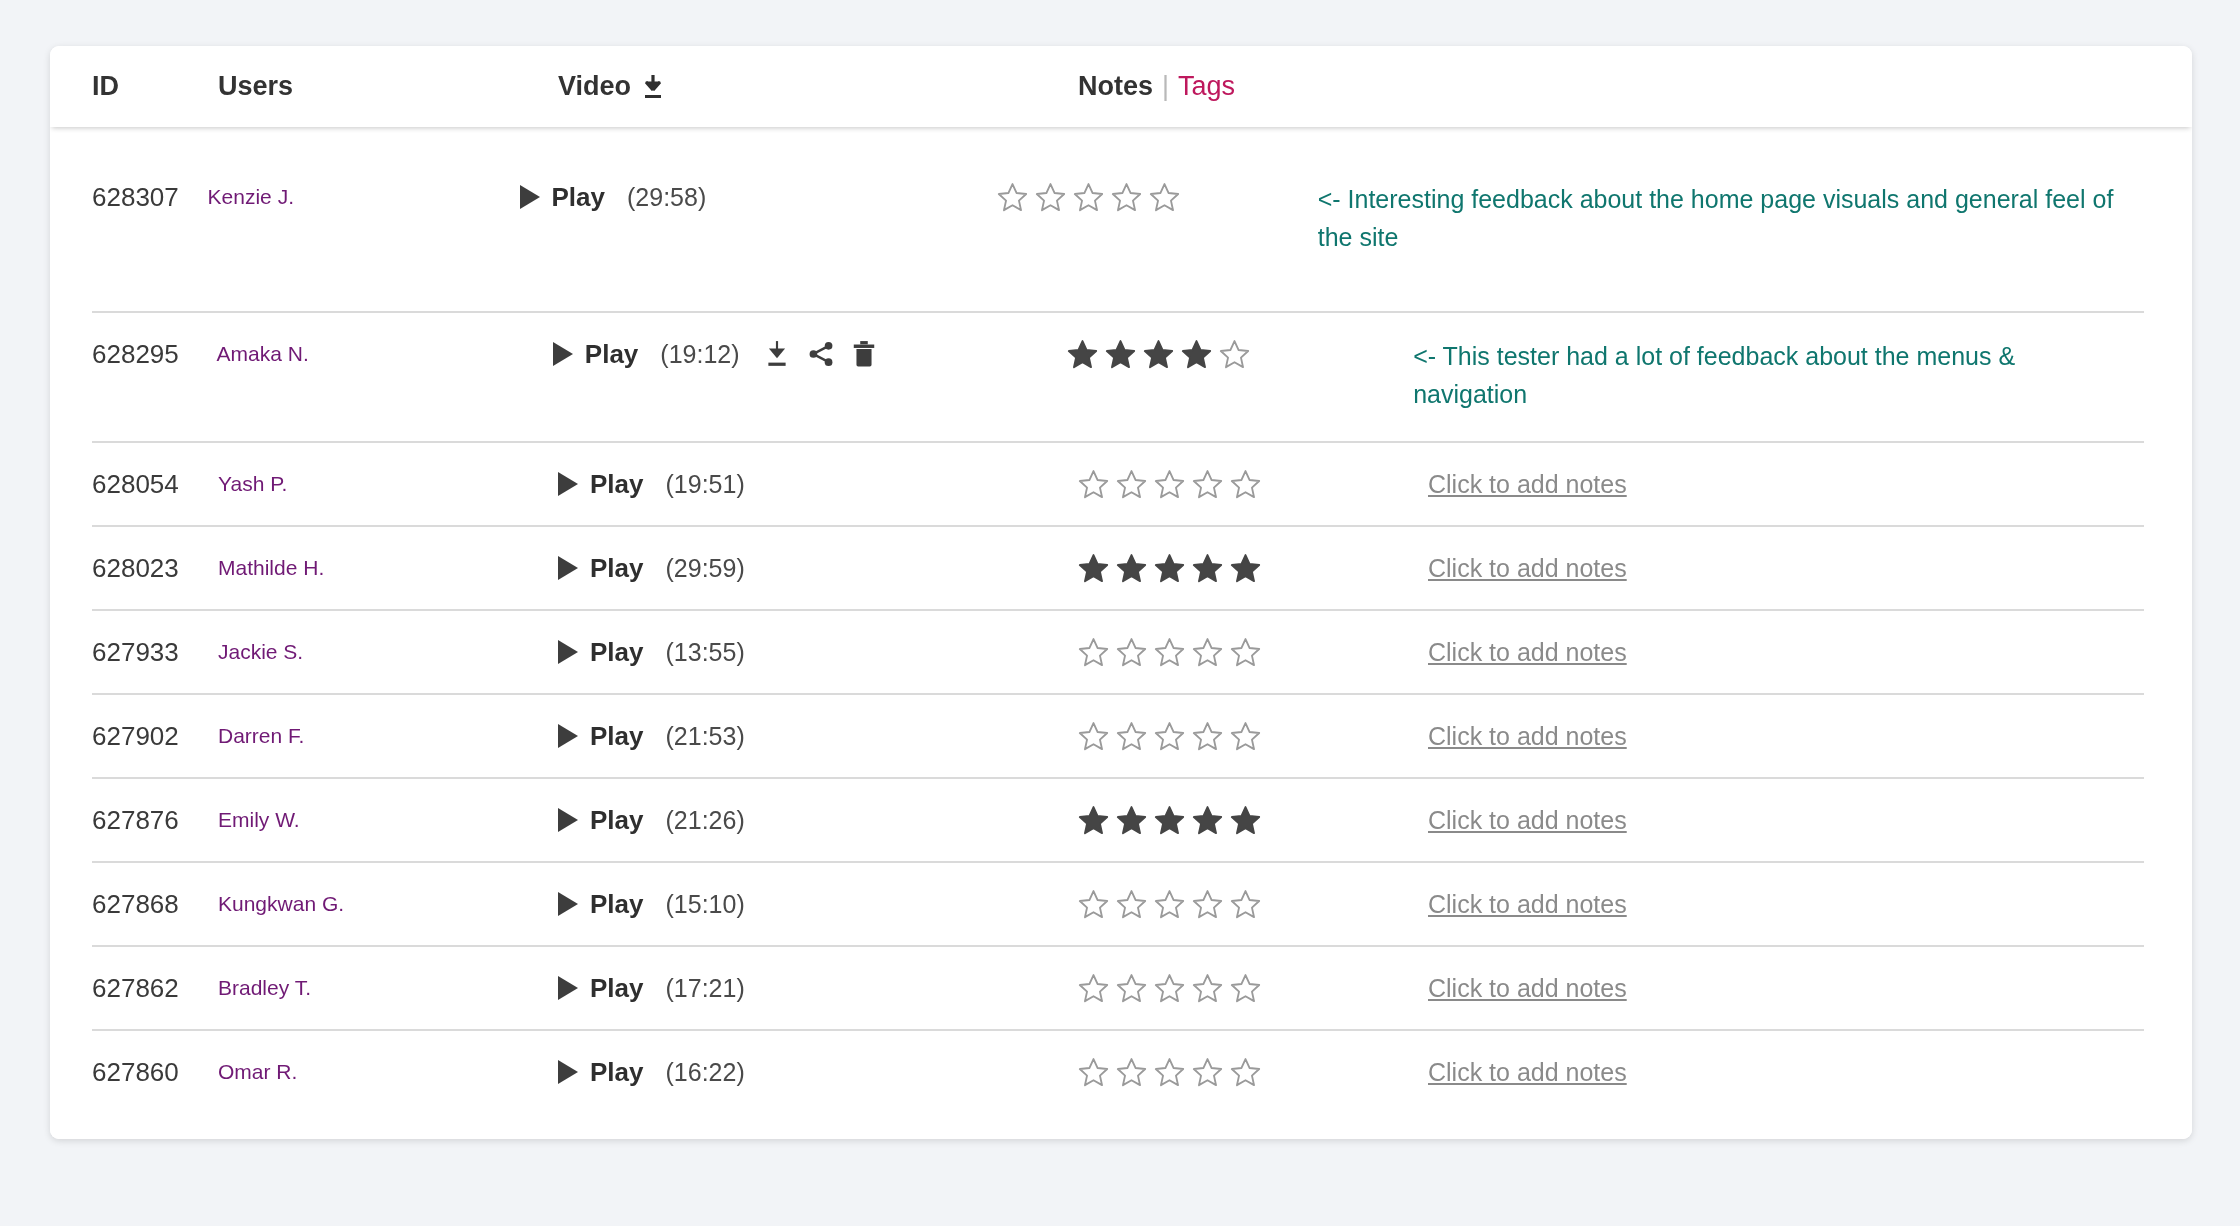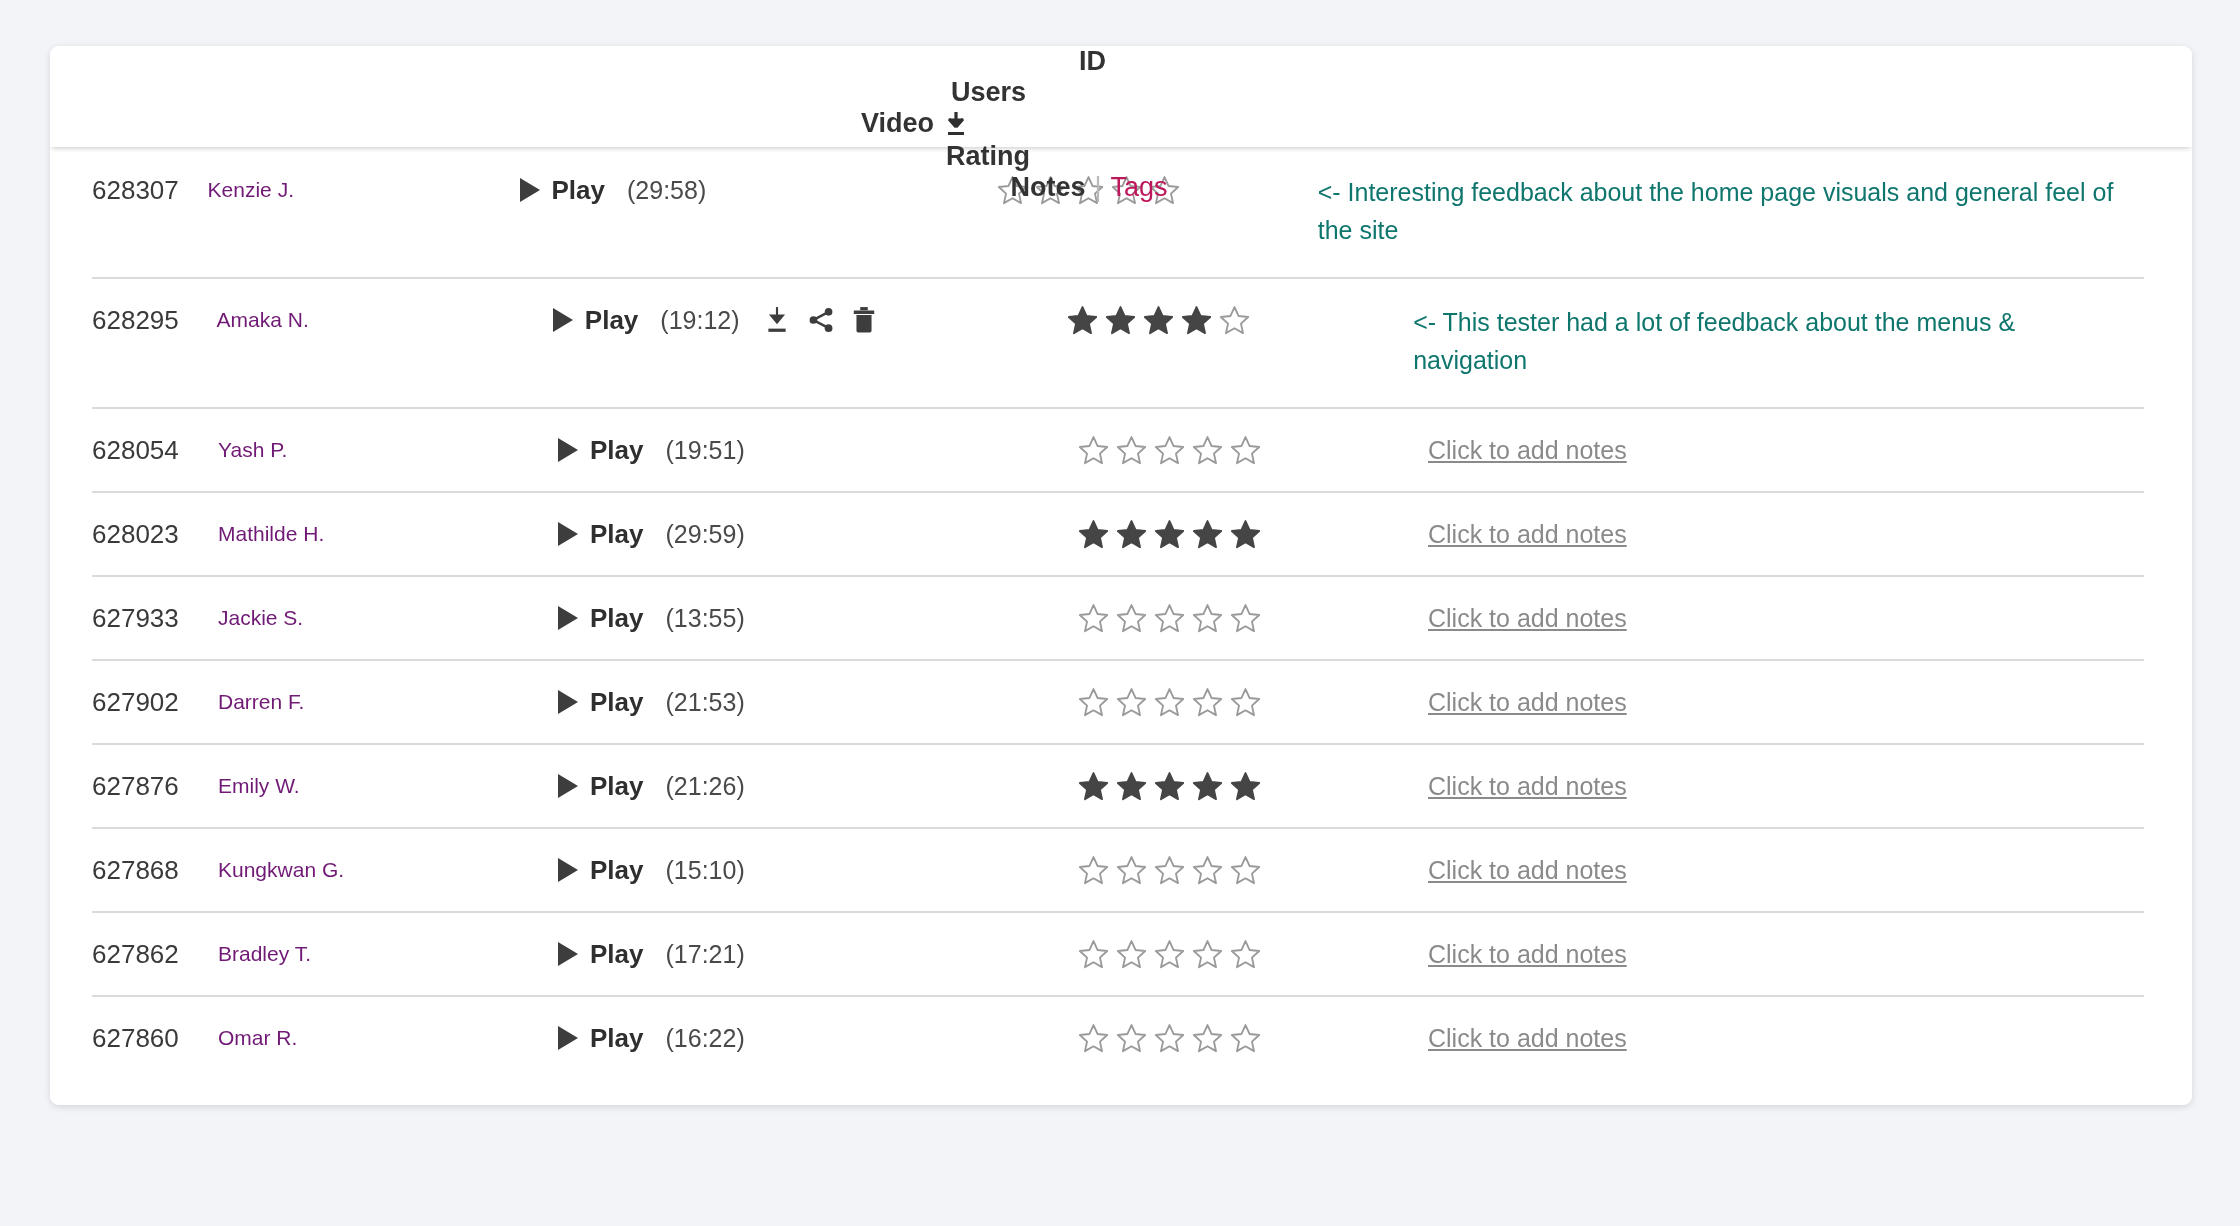--- a/index.html
+++ b/index.html
@@ -58,26 +58,25 @@
     bottom: 0;
     width: 50%;
     height: 9px;
     background: #8cc152;
   }
 
   
   .colhead {
     display: flex;
     align-items: center;
-    height: 101px;
+    height: 81px;
     background: #ffffff;
     position: relative;
     z-index: 3;
     box-shadow: 0 3px 5px -2px rgba(0,0,0,0.22);
-    flex-direction: column;
   }
   .colhead .cell {
     font-size: 27px;
     font-weight: bold;
     color: #333333;
     display: flex;
     align-items: center;
   }
   .colhead .tags-label {
     color: #be185d;
@@ -99,21 +98,21 @@
   
   .rows { background: #ffffff; padding-bottom: 26px; }
 
   .row {
     display: flex;
     align-items: flex-start;
     min-height: 84px;
     padding-top: 26px;
     position: relative;
   }
-  .row.tall { min-height: 130px; }
+  .row.tall { min-height: 130px; margin-top: 27px; }
 
   .row .divider {
     position: absolute;
     left: 42px;
     right: 48px;
     top: 0;
     height: 2px;
     background: #dadada;
   }
   .row:first-child .divider { display: none; }
@@ -205,23 +204,20 @@
       <div class="cell c-video">
         <span>Video</span>
         <span class="ico" style="margin-left:10px;display:inline-flex;">
           <svg width="24" height="26" viewBox="0 0 24 26" aria-hidden="true">
             <path d="M12 1 L12 14 M12 16 L5 8 M12 16 L19 8" stroke="#2f2f2f" stroke-width="3.2" fill="none" stroke-linecap="butt"></path>
             <path d="M11 1 h2 v13 h-2 z" fill="#2f2f2f"></path>
             <path d="M12 17 L4.5 7.5 L19.5 7.5 Z" fill="#2f2f2f"></path>
             <rect x="4" y="21" width="16" height="3" fill="#2f2f2f"></rect>
           </svg>
         </span>
-      </div>
-      <div class="cell c-rating">
-        <span>Rating</span>
       </div>
       <div class="cell c-notes">
         <span>Notes</span>
         <span class="sep-pipe">|</span>
         <span class="tags-label">Tags</span>
       </div>
     </div>
 
     <div class="rows" id="rows-container">
         <div class="row tall">

